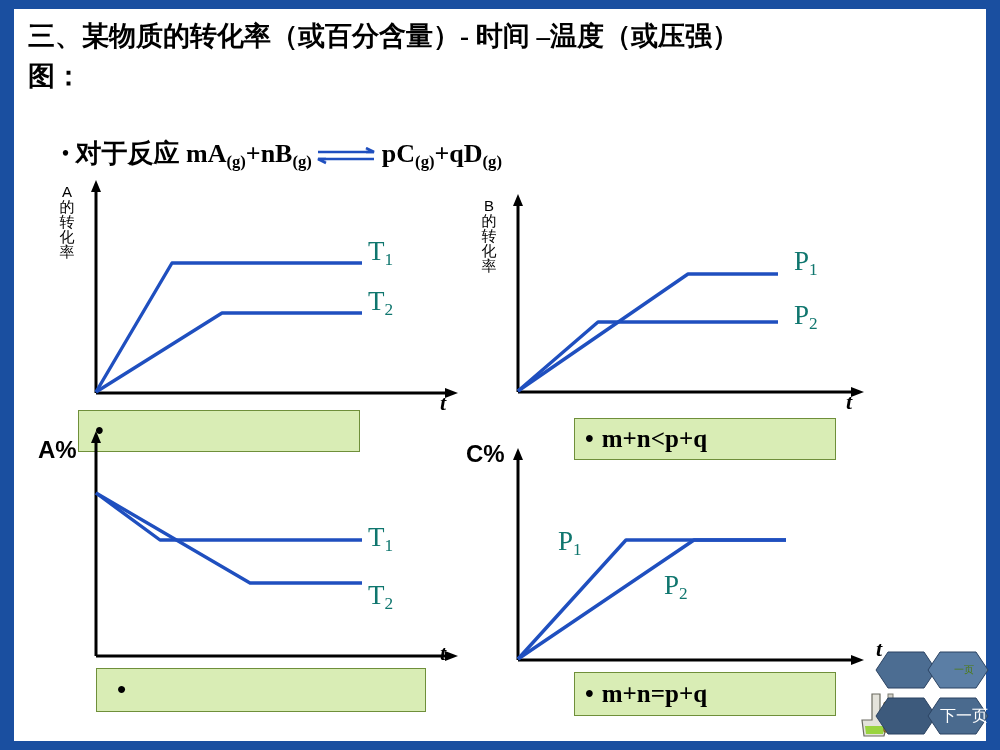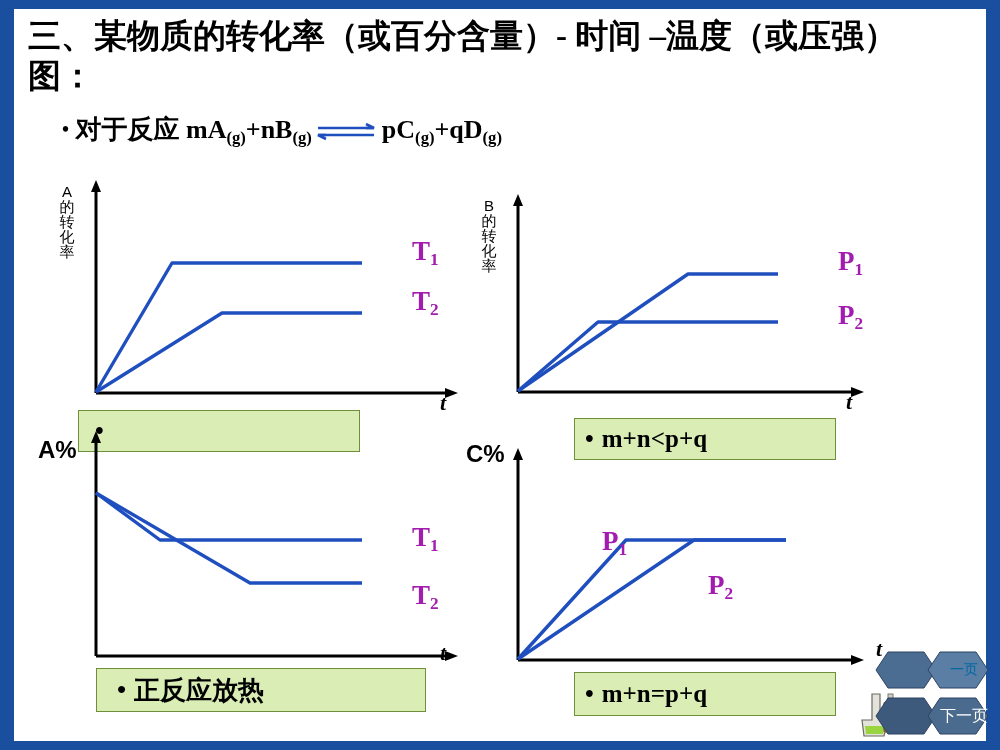--- a/index.html
+++ b/index.html
@@ -22,27 +22,27 @@
   }
   #inner{
     position:absolute;left:14px;top:9px;width:972px;height:732px;
     background:#ffffff;
   }
   .abs{position:absolute;}
 
   
   #title{
     left:28px;top:16px;width:950px;
-    font-size:33px;font-weight:bold;color:#000;
+    font-size:27px;font-weight:bold;color:#000;
     letter-spacing:0px;line-height:40px;
     font-family:"Liberation Serif",serif;
   }
   #title .l2{display:block;}
   #bullet1{
-    left:62px;top:112px;width:800px;
+    left:62px;top:136px;width:800px;
     font-size:26px;font-weight:bold;color:#000;
     font-family:"Liberation Serif",serif;
   }
   #bullet1 .dot{font-size:20px;vertical-align:2px;}
   sub{font-size:0.64em;vertical-align:-0.28em;}
 
   
   .eqarrow{display:inline-block;position:relative;width:62px;height:18px;vertical-align:middle;margin:0 4px;}
 
   
@@ -56,21 +56,21 @@
     font-weight:bold;
     color:#000;
     display:flex;align-items:center;
     font-family:"Liberation Serif",serif;
   }
   .capbox .bdot{margin-right:8px;}
 
   
   .curvelabel{
     font-family:"Liberation Serif",serif;
-    font-weight:bold;font-size:27px;color:#a21caf;margin-left:44px;
+    font-weight:normal;font-size:27px;color:#0f766e;
   }
   .axlabel{
     font-family:"Liberation Serif",serif;
     font-weight:bold;font-style:italic;font-size:22px;color:#000;
   }
   .vaxlabel{
     font-family:"Liberation Sans",sans-serif;
     font-size:15px;color:#000;line-height:15px;text-align:center;
     letter-spacing:0px;
   }
@@ -173,21 +173,20 @@
     <polyline points="34,65 188,155 300,155" fill="none" stroke="#1f4fbf" stroke-width="3.4" stroke-linejoin="round"></polyline>
   </svg>
   <div class="abs bigvax" style="left:-24px;top:8px;">A%</div>
   <div class="abs axlabel" style="left:378px;top:212px;">t</div>
   <div class="abs curvelabel" style="left:306px;top:94px;"><span>T</span><sub>1</sub></div>
   <div class="abs curvelabel" style="left:306px;top:152px;"><span>T</span><sub>2</sub></div>
 </div>
 
 <div class="abs capbox" style="left:96px;top:668px;width:330px;height:44px;font-size:26px;padding-left:20px;">
   <span class="bdot">•</span>
-  <span>正反应放热</span>
 </div>
 
 <div class="abs" style="left:478px;top:440px;width:420px;height:232px;">
   <svg width="420" height="232" viewBox="0 0 420 232">
     <line x1="40" y1="14" x2="40" y2="220" stroke="#000" stroke-width="3"></line>
     <polygon points="40,8 35,20 45,20" fill="#000"></polygon>
     <line x1="40" y1="220" x2="376" y2="220" stroke="#000" stroke-width="3"></line>
     <polygon points="386,220 373,215 373,225" fill="#000"></polygon>
 
     <polyline points="40,219 148,100 308,100" fill="none" stroke="#1f4fbf" stroke-width="3.4" stroke-linejoin="round"></polyline>
@@ -215,16 +214,16 @@
     </svg>
   </div>
 
   <div class="abs" style="left:0px;top:0px;width:126px;height:96px;">
     <svg width="126" height="96" viewBox="0 0 126 96" style="position:absolute;left:0;top:0;">
       <polygon points="22,4 58,4 70,22 58,40 22,40 10,22" fill="#4c6d92" stroke="#2b4362" stroke-width="1"></polygon>
       <polygon points="22,50 58,50 70,68 58,86 22,86 10,68" fill="#3d5a7c" stroke="#2b4362" stroke-width="1"></polygon>
       <polygon points="74,4 110,4 122,22 110,40 74,40 62,22" fill="#5b7ea5" stroke="#2b4362" stroke-width="1"></polygon>
       <polygon points="74,50 110,50 122,68 110,86 74,86 62,68" fill="#4a6a8e" stroke="#2b4362" stroke-width="1"></polygon>
     </svg>
-    <div class="abs" style="left:74px;top:12px;width:48px;height:20px;color:#0369a1;font-size:14px;font-family:'Liberation Sans',sans-serif;display:flex;align-items:center;justify-content:center;">一页</div>
+    <div class="abs" style="left:74px;top:12px;width:48px;height:20px;color:#4d7c0f;font-size:10px;font-family:'Liberation Sans',sans-serif;display:flex;align-items:center;justify-content:center;">一页</div>
     <div class="abs" style="left:70px;top:58px;width:56px;height:20px;color:#fff;font-size:16px;font-family:'Liberation Sans',sans-serif;display:flex;align-items:center;justify-content:center;">下一页</div>
   </div>
 </div>
 
 </body></html>

